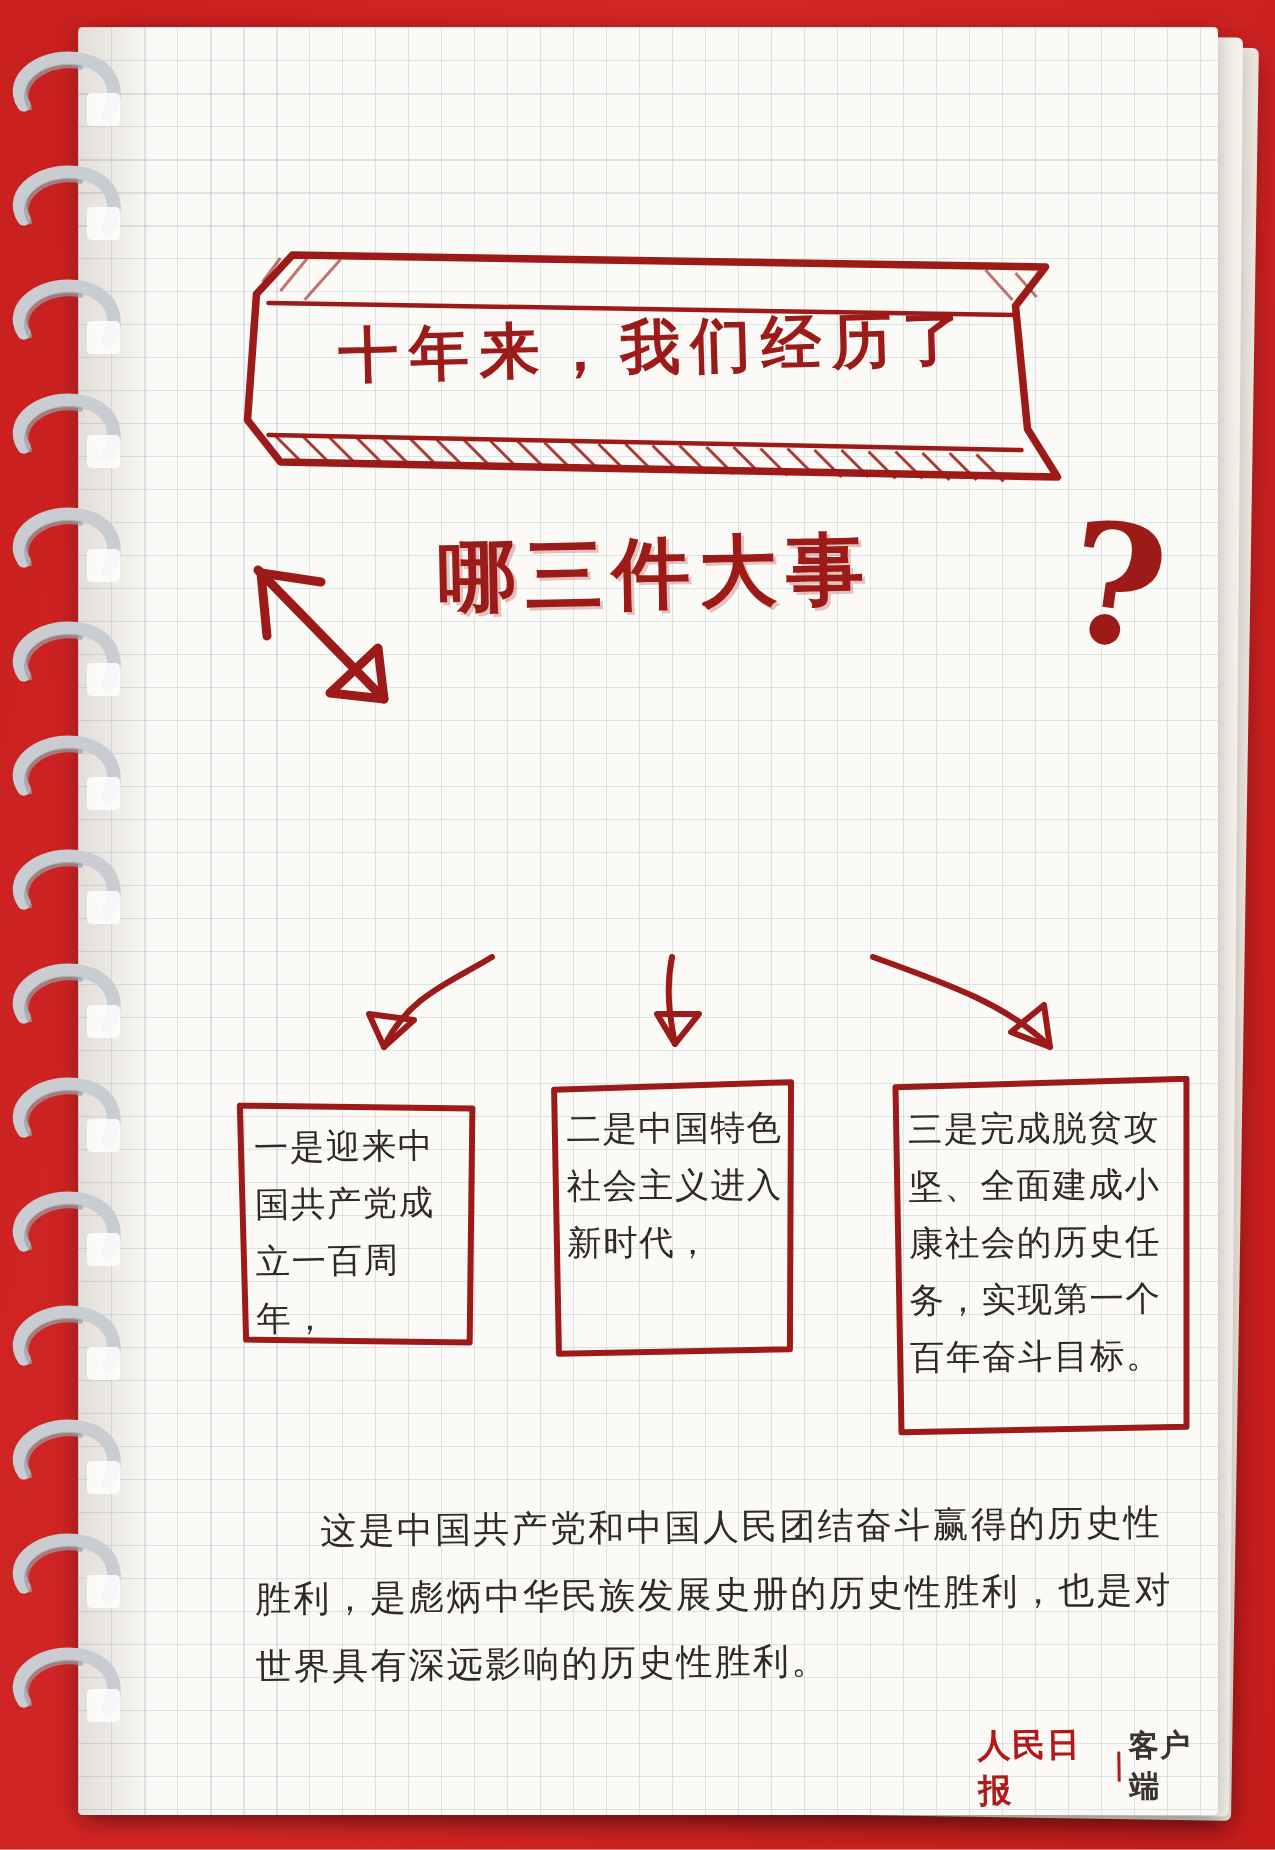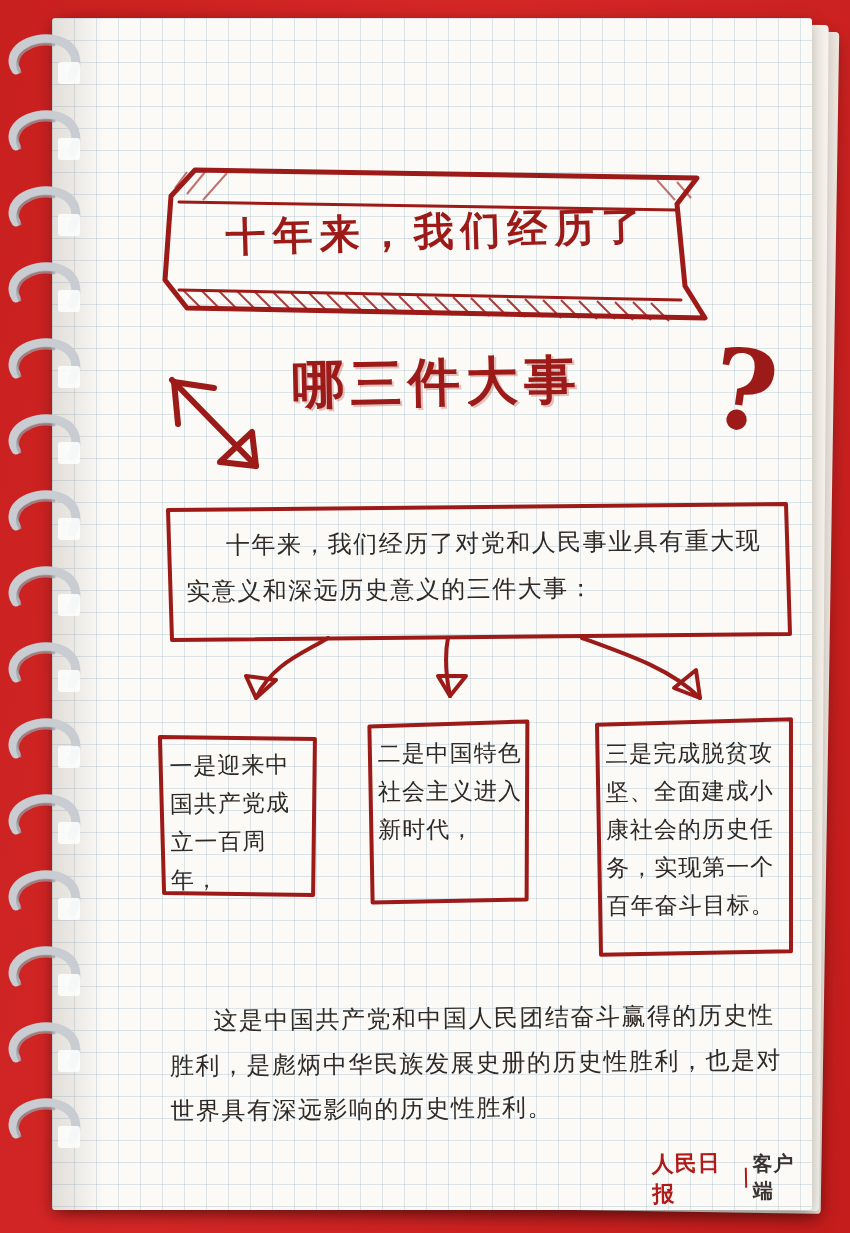--- a/index.html
+++ b/index.html
@@ -273,26 +273,20 @@
     <svg class="deco" style="position:absolute;left:104px;top:352px;" width="120" height="120" viewBox="0 0 120 120">
       <path class="ink" stroke-width="6" d="M16,10 L100,96"></path>
       <path class="ink" stroke-width="6" d="M18,12 L22,54"></path>
       <path class="ink" stroke-width="6" d="M18,12 L58,18"></path>
       <path class="ink" stroke-width="6" d="M100,96 L64,92 L96,62 Z" fill="#9c1a18"></path>
     </svg>
 
     <div class="title2">哪三件大事</div>
     <div class="qmark">?</div>
 
-    <div class="intro-box">
-      <svg style="position:absolute;left:0;top:0;" width="632" height="142" viewBox="0 0 632 142">
-        <path class="ink" stroke-width="4" d="M6,10 L624,4 L628,134 L10,140 Z"></path>
-      </svg>
-      <div class="intro-text">十年来，我们经历了对党和人民事业具有重大现实意义和深远历史意义的三件大事：</div>
-    </div>
 
     <svg style="position:absolute;left:100px;top:618px;" width="660" height="90" viewBox="0 0 660 90">
       <path class="ink" stroke-width="4" d="M176,2 C150,18 120,28 104,62"></path>
       <path class="ink" stroke-width="4" d="M104,62 L94,40 L124,44 Z" fill="#9c1a18"></path>
       <path class="ink" stroke-width="4" d="M296,2 C292,22 294,40 298,60"></path>
       <path class="ink" stroke-width="4" d="M298,60 L286,40 L314,40 Z" fill="#9c1a18"></path>
       <path class="ink" stroke-width="4" d="M430,2 C480,20 520,34 548,62"></path>
       <path class="ink" stroke-width="4" d="M548,62 L522,52 L544,34 Z" fill="#9c1a18"></path>
     </svg>
 

